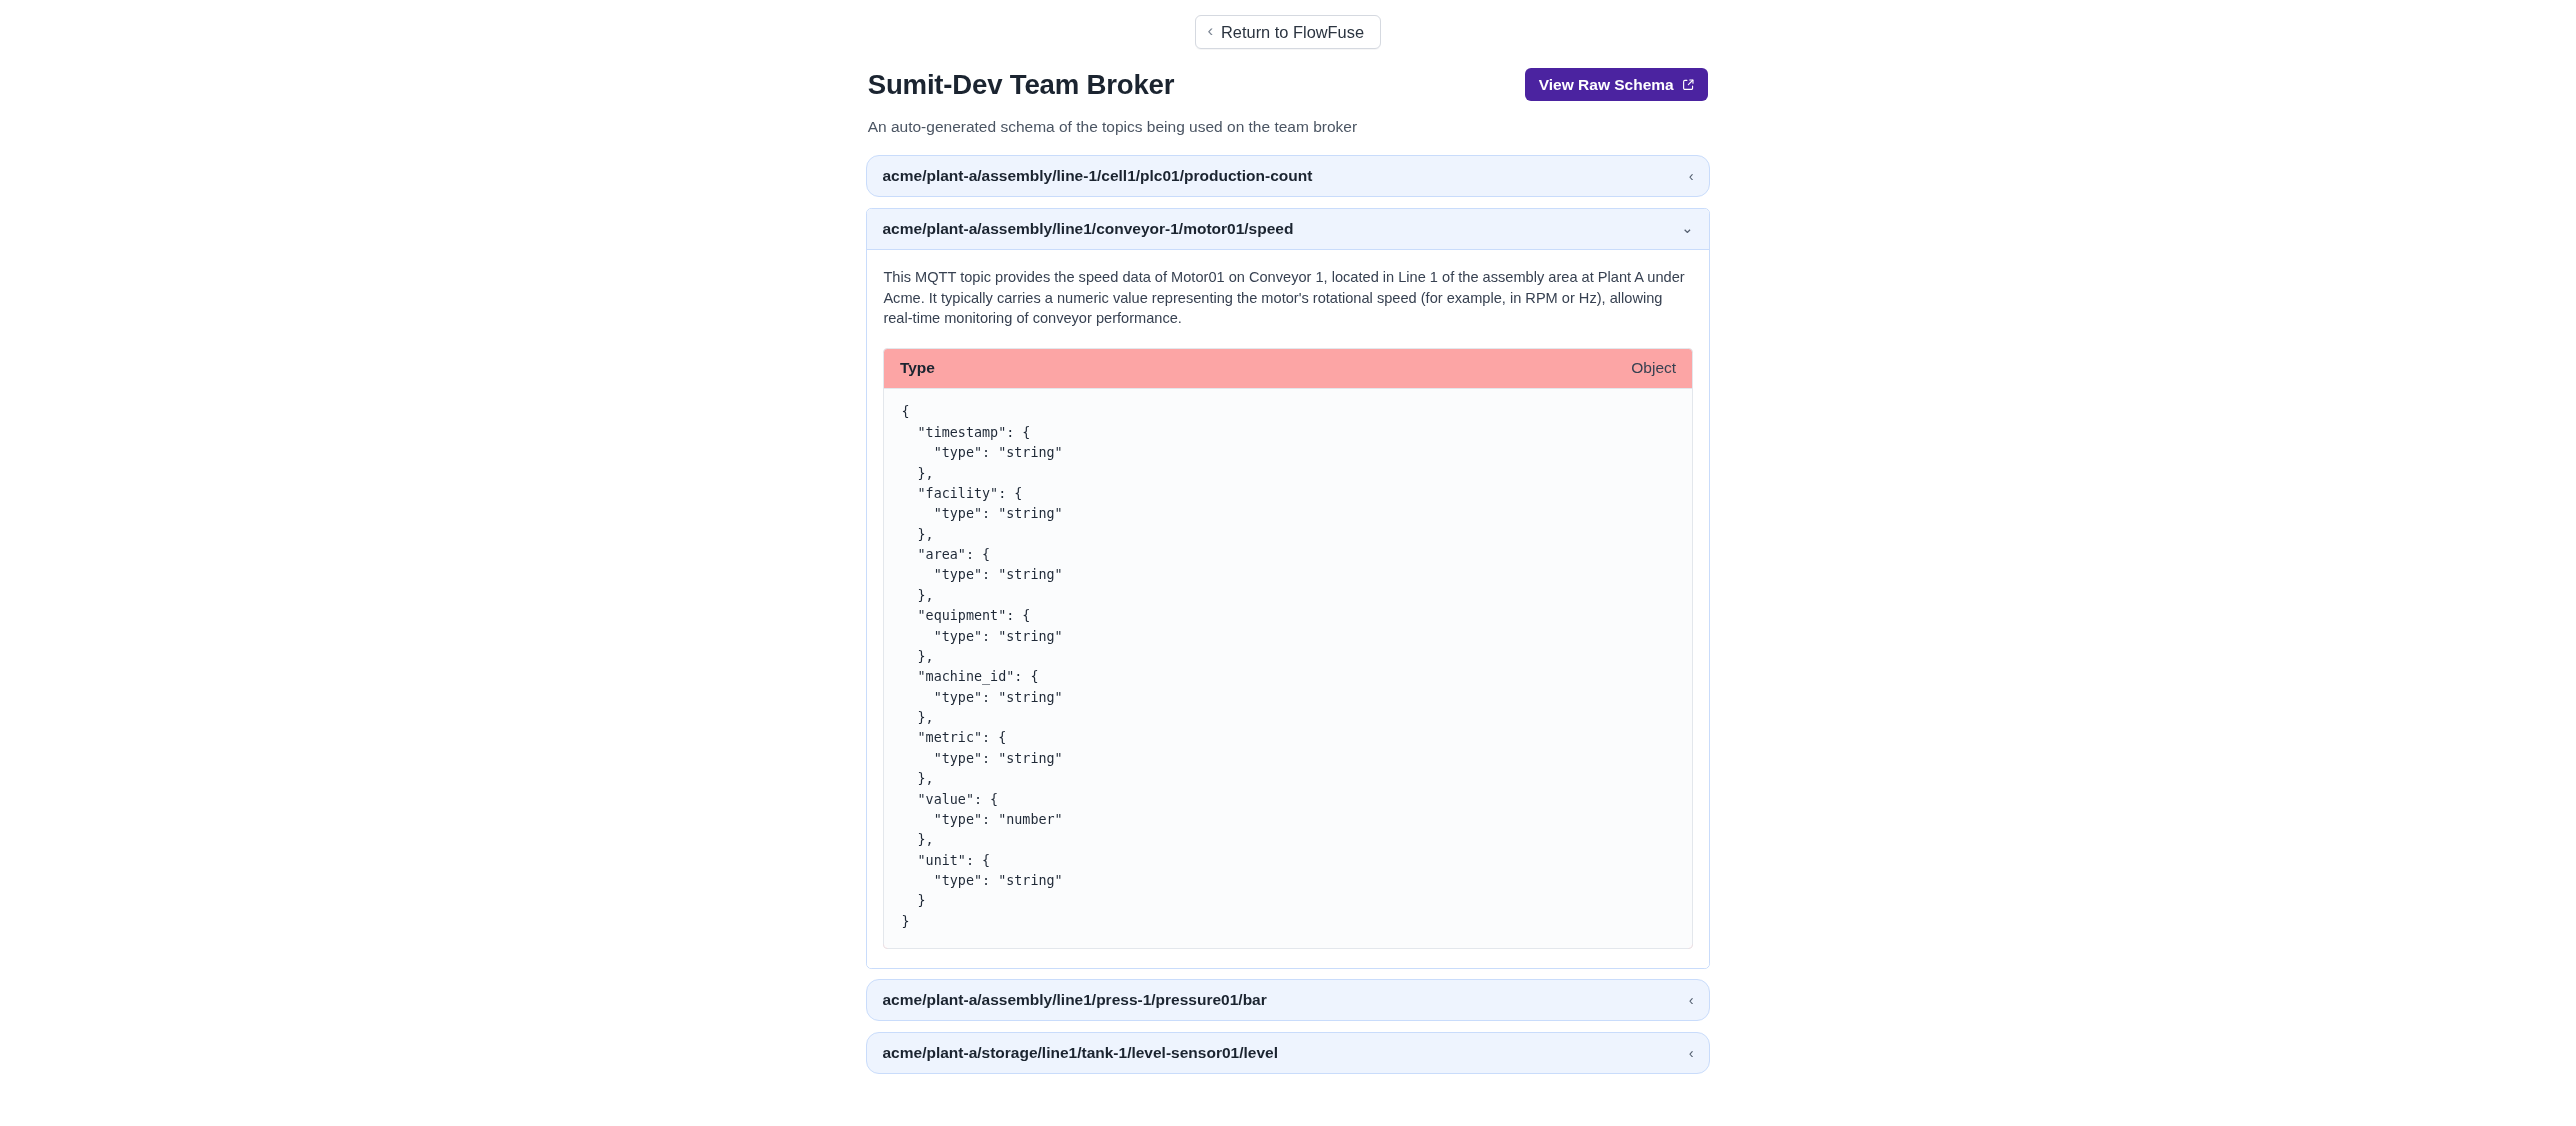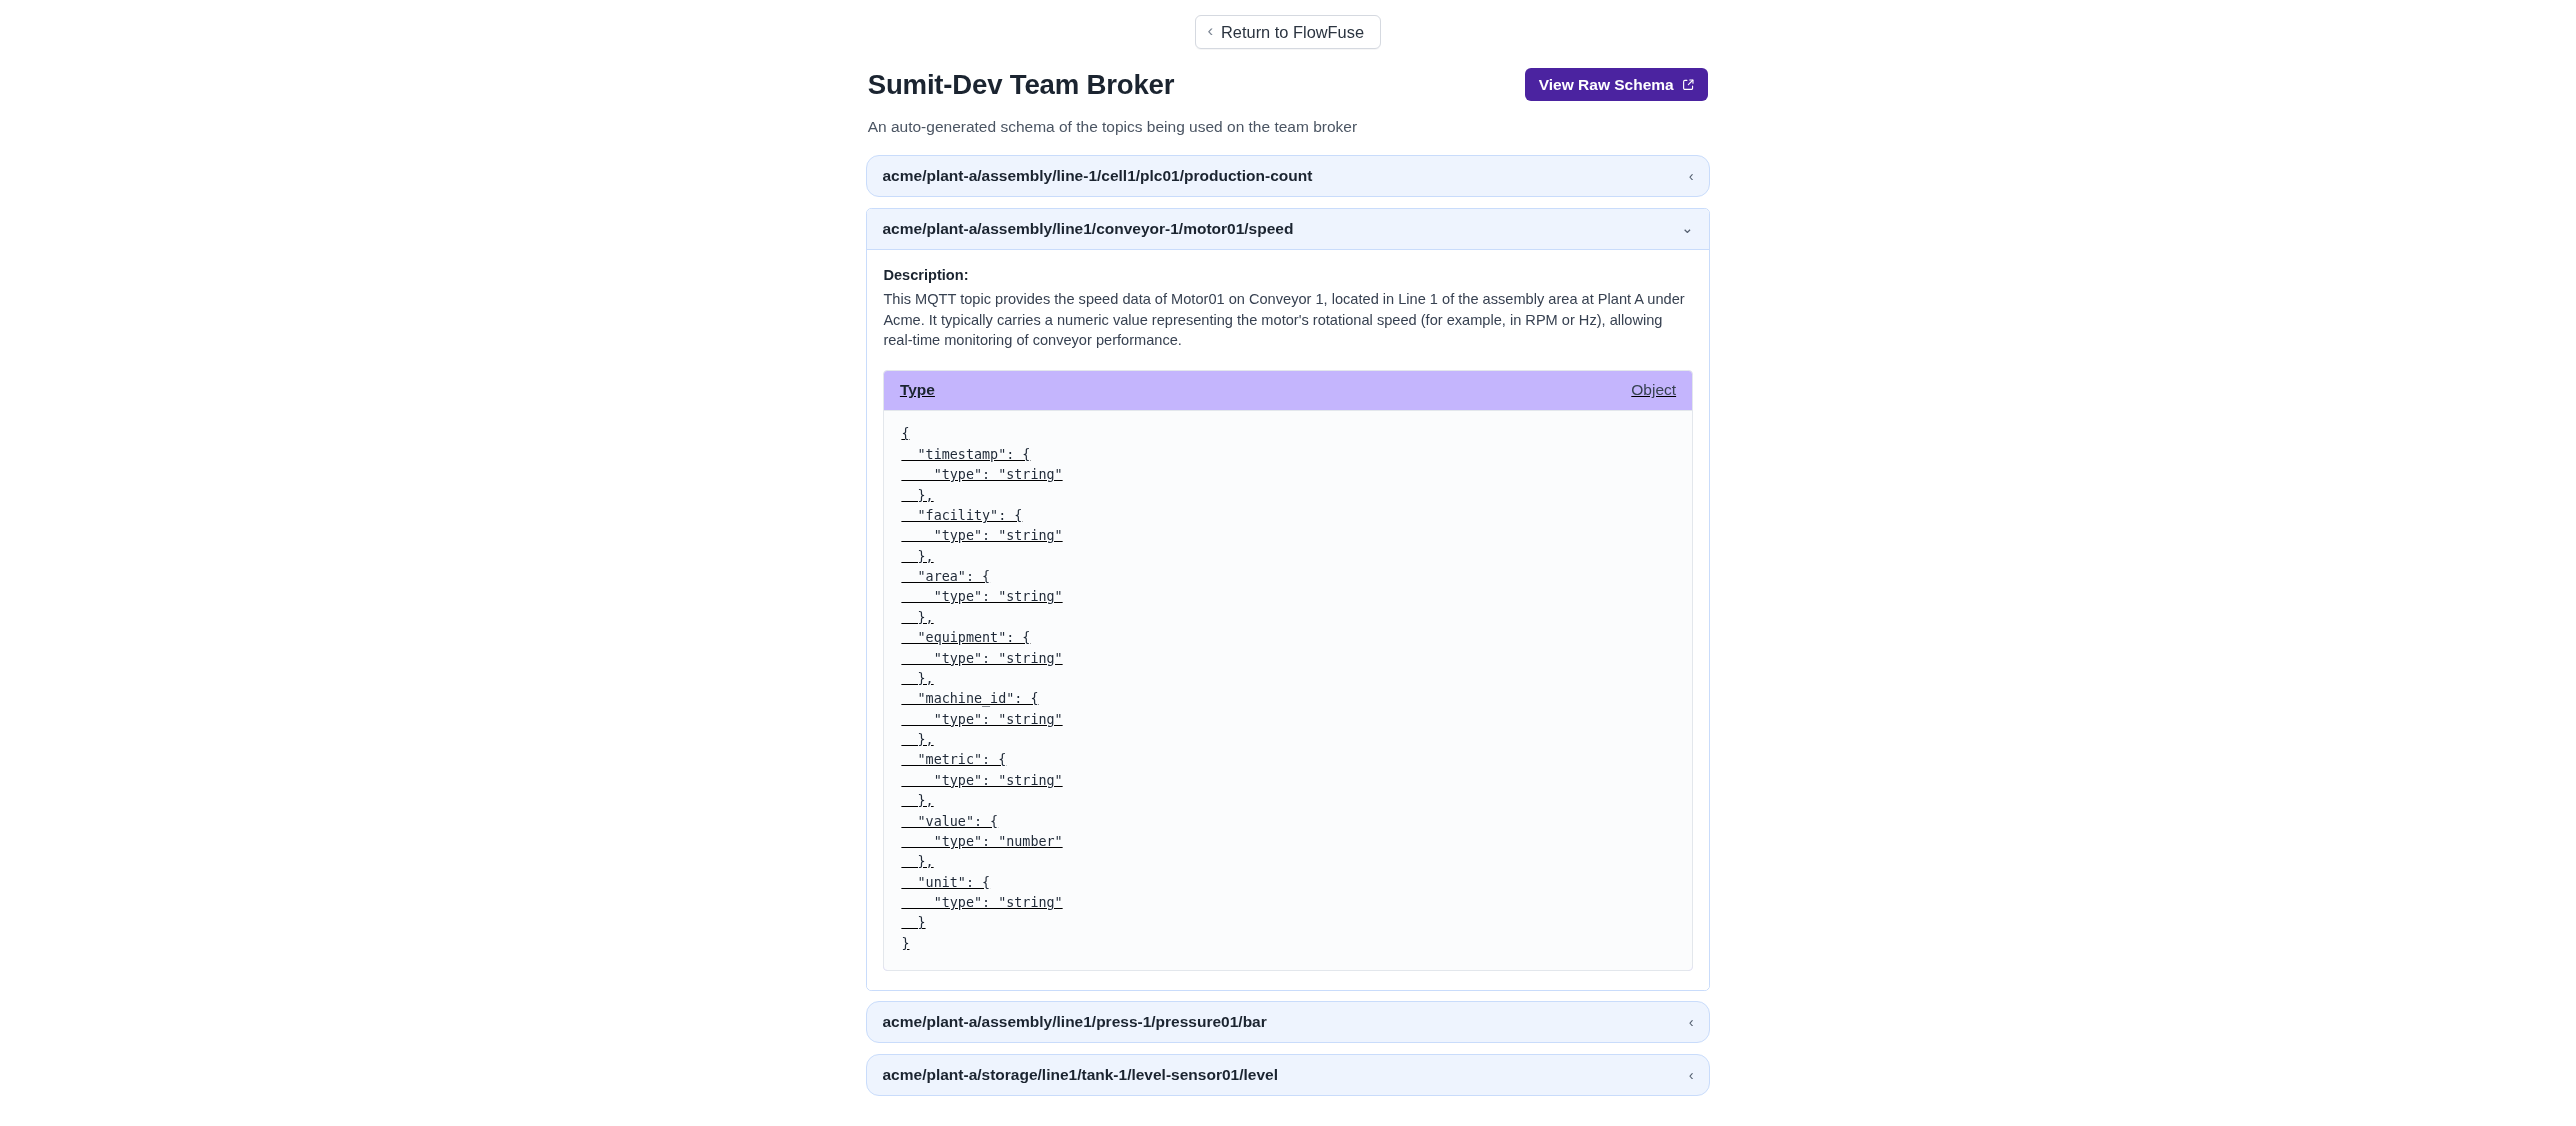--- a/index.html
+++ b/index.html
@@ -136,22 +136,21 @@
     color: #374151;
     line-height: 1.42;
     margin: 0 0 19px 0;
     max-width: 806px;
   }
   .schema-table {
     border: 0.9px solid #e3e7ec;
     border-radius: 4.3px;
     margin-top: 6.9px;
     overflow: hidden;
-    background: #c4b5fd;
-    text-decoration: underline;
+    background: #fca5a5;
   }
   .schema-row {
     display: flex;
     align-items: center;
     justify-content: space-between;
     padding: 10.3px 15.5px;
     border-bottom: 0.9px solid #e3e7ec;
   }
   .schema-row .k {
     font-size: 15.5px;
@@ -212,21 +211,20 @@
           <span class="caret">‹</span>
         </div>
       </div>
 
       <div class="topic open">
         <div class="topic-header">
           <span class="topic-label">acme/plant-a/assembly/line1/conveyor-1/motor01/speed</span>
           <span class="caret">⌄</span>
         </div>
         <div class="topic-body">
-          <p class="section-label">Description:</p>
           <p class="description-text">This MQTT topic provides the speed data of Motor01 on Conveyor 1, located in Line 1 of the assembly area at Plant A under Acme. It typically carries a numeric value representing the motor's rotational speed (for example, in RPM or Hz), allowing real-time monitoring of conveyor performance.</p>
           <div class="schema-table">
             <div class="schema-row">
               <span class="k">Type</span>
               <span class="v">Object</span>
             </div>
             <pre class="code-block">{
   "timestamp": {
     "type": "string"
   },

